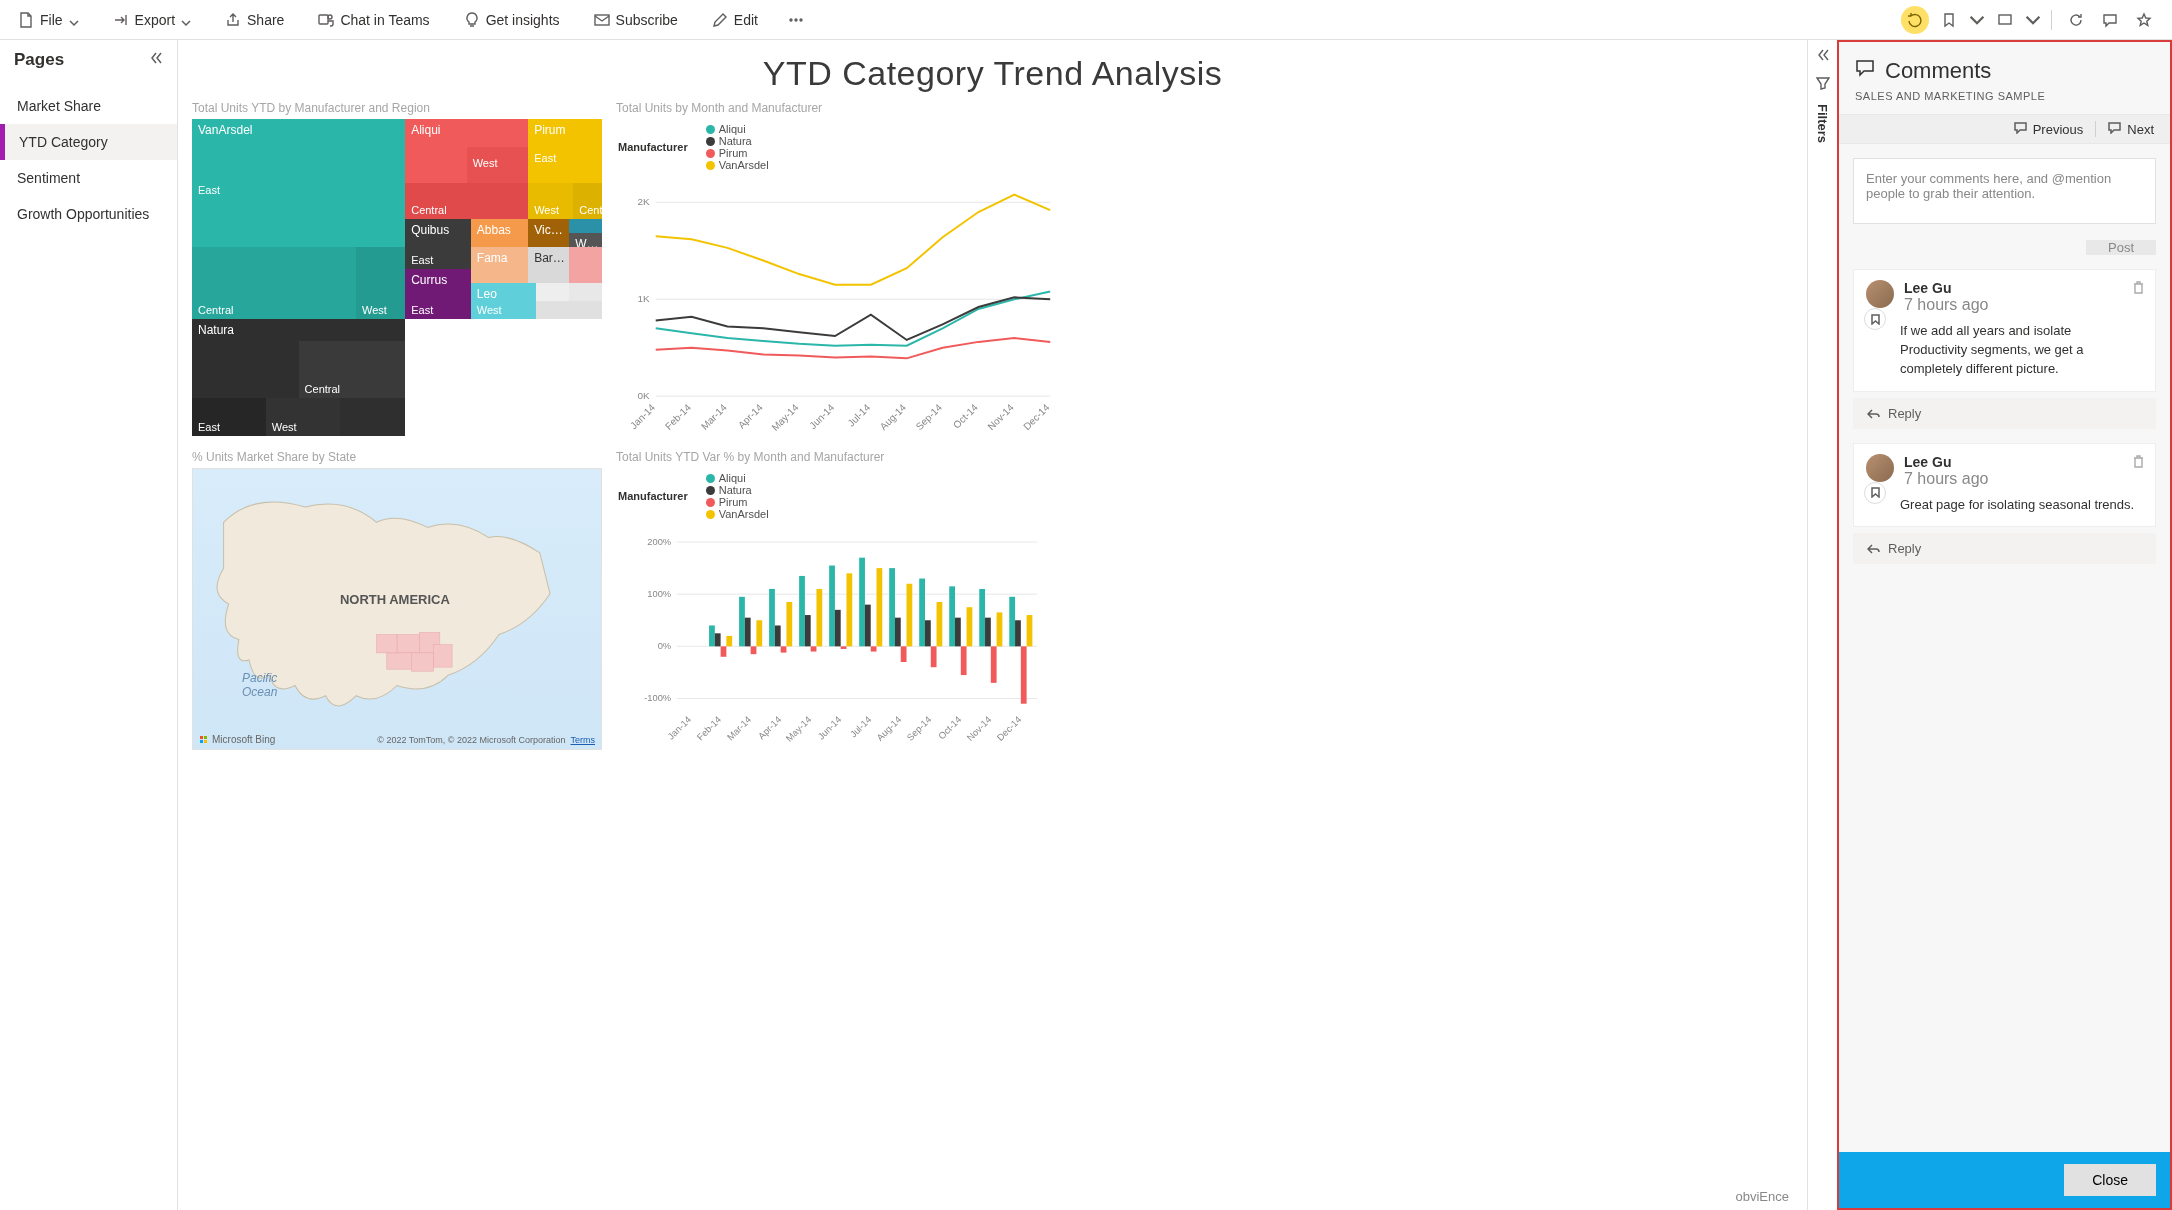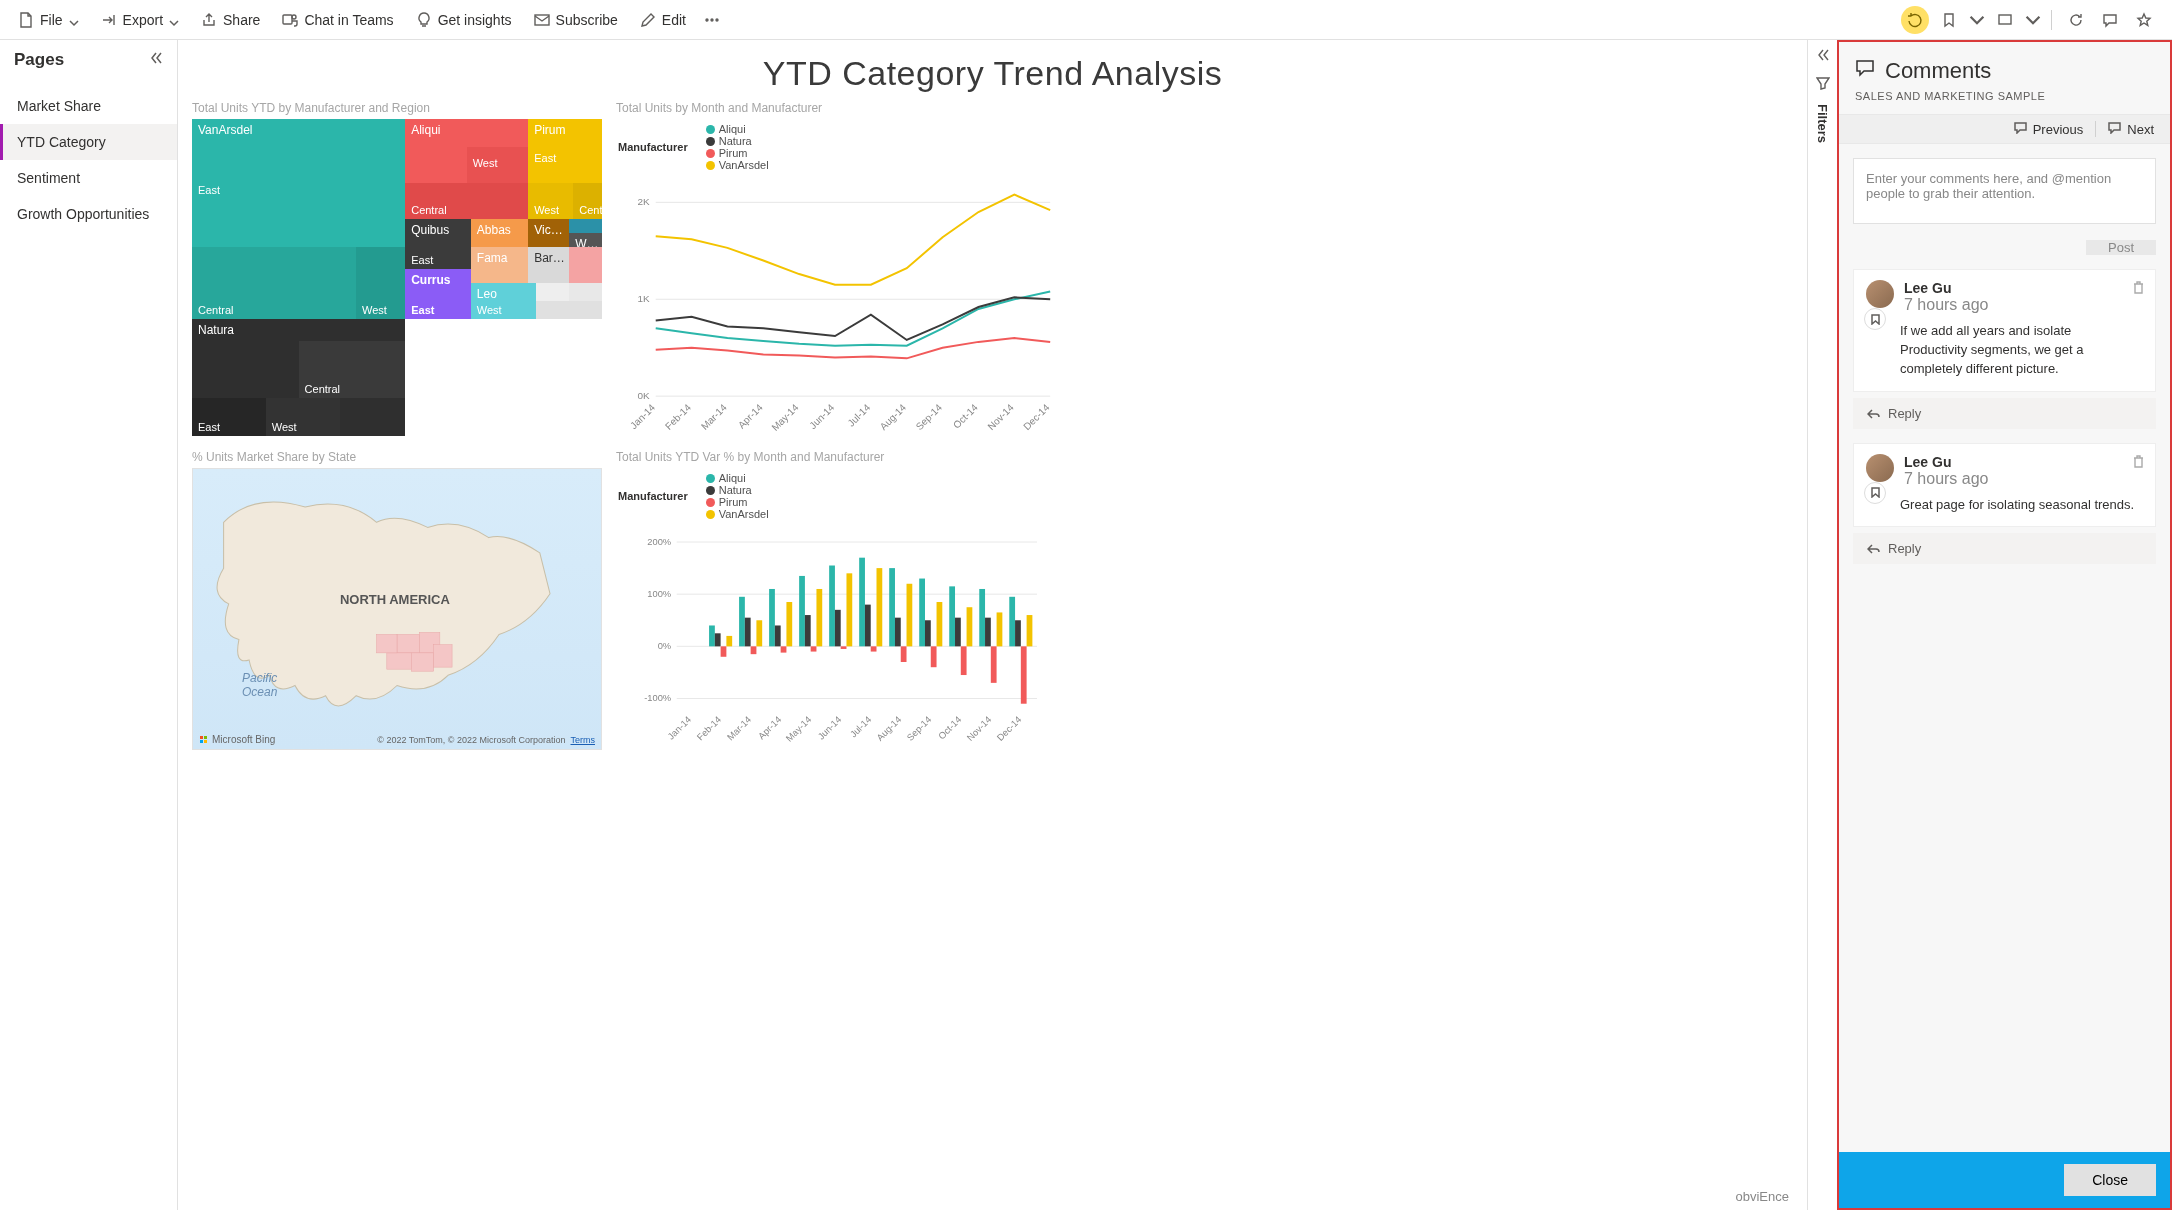--- a/index.html
+++ b/index.html
@@ -1,41 +1,41 @@
 <!DOCTYPE html>
 <html><head>
 <meta charset="utf-8">
 <style>
 * { box-sizing: border-box; margin: 0; padding: 0; font-family: "Segoe UI", Arial, sans-serif; }
 html, body { width: 100%; height: 100%; background: #fff; color: #323130; }
 body { display: flex; flex-direction: column; }
 
 
 .toolbar { height: 40px; display: flex; align-items: center; padding: 0 8px; border-bottom: 1px solid #e1e1e1; font-size: 14px; }
-.toolbar-left { display: flex; align-items: center; gap: 2px; flex: 1; }
+.toolbar-left { display: flex; align-items: center; gap: 14px; flex: 1; }
 .tbtn { display: flex; align-items: center; gap: 6px; padding: 4px 10px; border-radius: 2px; cursor: pointer; color: #323130; }
 .ticon { width: 16px; height: 16px; display: inline-flex; align-items: center; justify-content: center; }
 .ticon svg { width: 16px; height: 16px; stroke: #605e5c; fill: none; stroke-width: 1.4; }
 .chev { width: 10px; height: 10px; }
 .chev svg { width: 10px; height: 10px; stroke: #605e5c; fill: none; stroke-width: 1.5; }
 .toolbar-right { display: flex; align-items: center; gap: 6px; padding-right: 6px; }
 .icbtn { width: 28px; height: 28px; display: flex; align-items: center; justify-content: center; border-radius: 3px; cursor: pointer; }
 .icbtn svg { width: 16px; height: 16px; stroke: #605e5c; fill: none; stroke-width: 1.4; }
 .icbtn.yellow { background: #ffe066; border-radius: 50%; }
 .vsep { width: 1px; height: 20px; background: #d0d0d0; margin: 0 4px; }
 
 
 .main { flex: 1; display: flex; overflow: hidden; }
 
 
 .pages { width: 178px; border-right: 1px solid #e1e1e1; display: flex; flex-direction: column; }
 .pages-hdr { display: flex; align-items: center; justify-content: space-between; padding: 10px 14px 18px 14px; font-weight: 600; font-size: 17px; }
 .collapse-icon svg { width: 14px; height: 14px; stroke: #605e5c; fill: none; stroke-width: 1.5; }
 .page-item { padding: 10px 14px; font-size: 14px; cursor: pointer; border-left: 3px solid transparent; }
-.page-item.active { background: #f3f2f1; border-left: 3px solid #a21caf; font-weight: 400; }
+.page-item.active { background: #f3f2f1; border-left: 5px solid #a21caf; font-weight: 400; }
 
 
 .canvas { flex: 1; position: relative; overflow: hidden; background: #fff; }
 .report-title { text-align: center; font-size: 34px; font-weight: 300; color: #3a3a3a; padding: 14px 0 8px 0; letter-spacing: 0.5px; }
 .grid2 { display: grid; grid-template-columns: 410px 450px; grid-template-rows: 335px 300px; gap: 14px; padding: 0 14px; }
 .viz { display: flex; flex-direction: column; }
 .viz-title { font-size: 12px; color: #a6a6a6; margin-bottom: 4px; }
 .legend { font-size: 11px; color: #505050; display: flex; align-items: center; gap: 14px; margin: 4px 0 6px 2px; }
 .legend-label { font-weight: 600; color: #323130; margin-right: 4px; }
 .lg-item { display: flex; align-items: center; gap: 4px; }
@@ -262,21 +262,21 @@
               <div class="tm-sub">West</div>
             </div>
             <div class="tm-cell" style="left: 93%; top: 20.16%; width: 7%; height: 11.34%; background: rgb(220, 177, 0);">
               <div class="tm-sub">Cent…</div>
             </div>
             <div class="tm-cell" style="left: 52%; top: 31.5%; width: 16%; height: 15.75%; background: rgb(59, 59, 59);">Quibus<div class="tm-sub">East</div></div>
             <div class="tm-cell" style="left: 68%; top: 31.5%; width: 14%; height: 8.82%; background: rgb(245, 154, 74);">Abbas</div>
             <div class="tm-cell" style="left: 82%; top: 31.5%; width: 10%; height: 8.82%; background: #a16207;">Vic…</div>
             <div class="tm-cell" style="left: 92%; top: 31.5%; width: 8%; height: 8.82%; background: rgb(43, 145, 168);"></div>
             <div class="tm-cell" style="left: 92%; top: 35.91%; width: 8%; height: 4.41%; background: rgb(85, 85, 85);">W…</div>
-            <div class="tm-cell" style="left: 52%; top: 47.25%; width: 16%; height: 15.75%; background: #8b5cf6; font-weight: bold;">Currus<div class="tm-sub">East</div></div>
+            <div class="tm-cell" style="left: 52%; top: 47.25%; width: 16%; height: 15.75%; background: #701a75;">Currus<div class="tm-sub">East</div></div>
             <div class="tm-cell" style="left: 68%; top: 40.32%; width: 14%; height: 11.34%; background: rgb(245, 183, 138);">Fama</div>
             <div class="tm-cell" style="left: 82%; top: 40.32%; width: 10%; height: 11.34%; background: rgb(217, 217, 217); color: rgb(51, 51, 51);">Bar…</div>
             <div class="tm-cell" style="left: 92%; top: 40.32%; width: 8%; height: 11.34%; background: rgb(244, 163, 163);"></div>
             <div class="tm-cell" style="left: 68%; top: 51.66%; width: 16%; height: 11.34%; background: rgb(95, 208, 217);">Leo<div class="tm-sub">West</div></div>
             <div class="tm-cell" style="left: 84%; top: 51.66%; width: 8%; height: 5.67%; background: rgb(238, 238, 238);"></div>
             <div class="tm-cell" style="left: 92%; top: 51.66%; width: 8%; height: 5.67%; background: rgb(232, 232, 232);"></div>
             <div class="tm-cell" style="left: 84%; top: 57.33%; width: 16%; height: 5.67%; background: rgb(224, 224, 224);"></div>
             <div class="tm-cell" style="left: 0%; top: 63%; width: 52%; height: 37%; background: rgb(47, 47, 47);">Natura</div>
             <div class="tm-cell" style="left: 26%; top: 70%; width: 26%; height: 18%; background: rgb(58, 58, 58);">
               <div class="tm-sub">Central</div>

